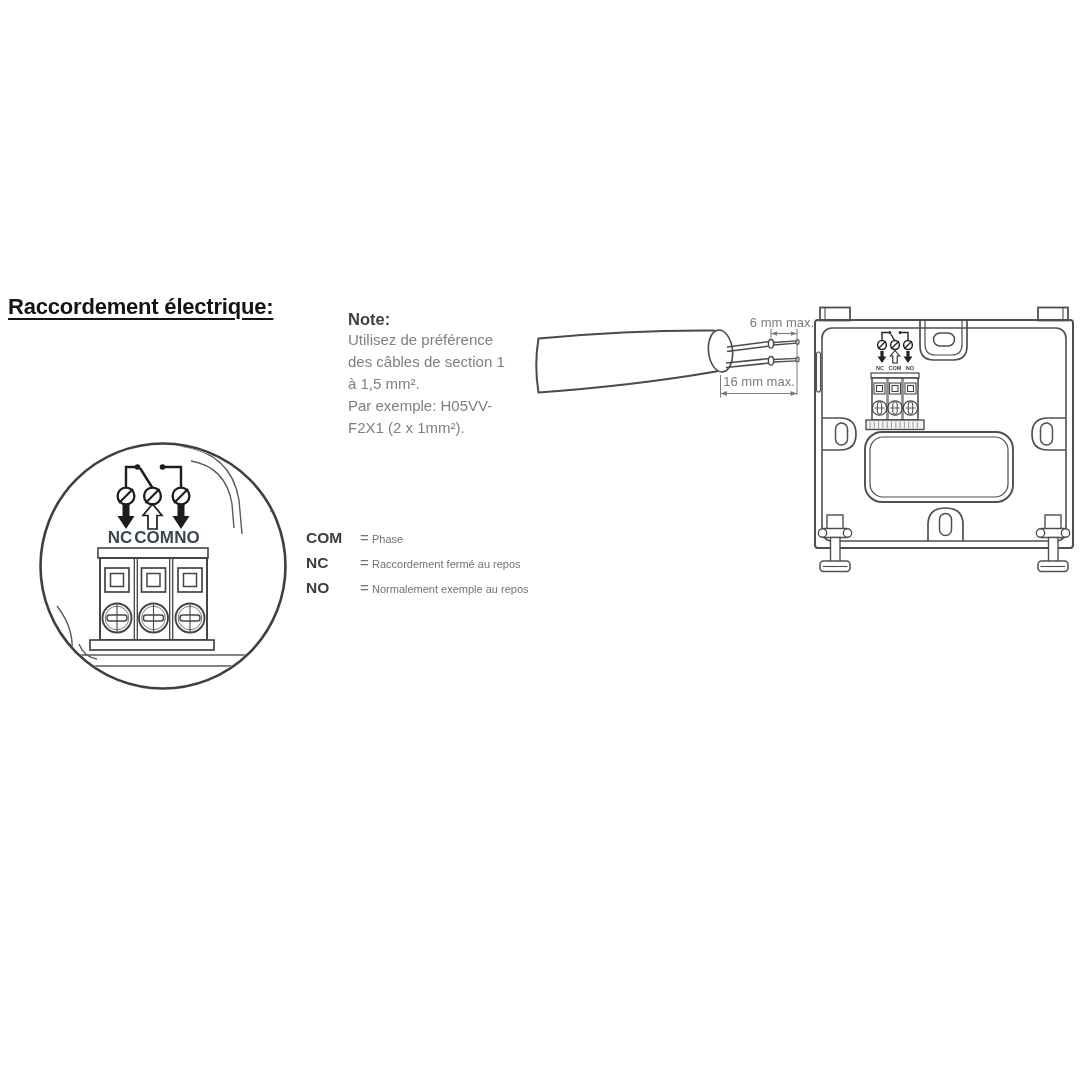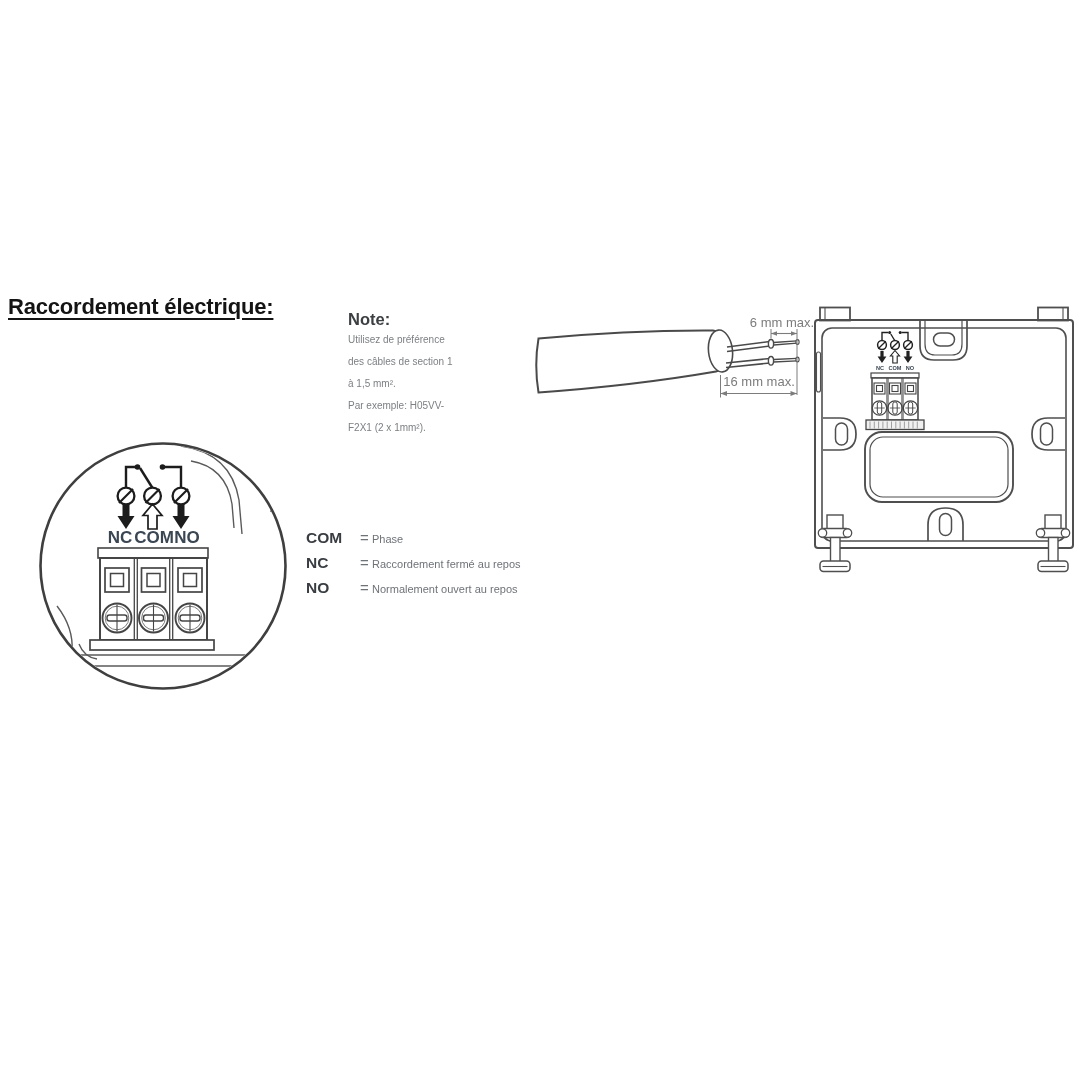--- a/index.html
+++ b/index.html
@@ -8,21 +8,21 @@
     font-family:"Liberation Sans", sans-serif; overflow:hidden;
   }
   .abs { position:absolute; }
   .title {
     left:8px; top:294px; font-size:22px; font-weight:bold; color:#141414;
     text-decoration:underline; text-decoration-thickness:2px; text-underline-offset:4px;
     letter-spacing:-0.2px;
   }
   .note { left:348px; top:310px; width:186px; }
   .note-heading { font-size:16.5px; font-weight:bold; color:#3d4043; }
-  .note-body { font-size:10px; line-height:22px; color:#7d8084; white-space:pre-line; }
+  .note-body { font-size:15px; line-height:22px; color:#7d8084; white-space:pre-line; }
   .legend { left:306px; top:529px; }
   .legend-row { display:flex; align-items:baseline; height:25px; }
   .legend-term { width:54px; font-size:15.5px; font-weight:bold; color:#393d42; }
   .legend-eq { width:12px; font-size:15px; color:#6e7378; }
   .legend-desc { font-size:11px; color:#6e7378; }
   svg text { font-family:"Liberation Sans", sans-serif; }
   .term-label { font-weight:bold; fill:#3b4653; }
   .dim-label { fill:#7c7c7c; }
 </style>
 </head>
@@ -48,21 +48,21 @@
       <span class="legend-desc">Phase</span>
     </div>
     <div class="legend-row">
       <span class="legend-term">NC</span>
       <span class="legend-eq">=</span>
       <span class="legend-desc">Raccordement fermé au repos</span>
     </div>
     <div class="legend-row">
       <span class="legend-term">NO</span>
       <span class="legend-eq">=</span>
-      <span class="legend-desc">Normalement ouvert au repos</span>
+      <span class="legend-desc">Normalement exemple au repos</span>
     </div>
   </div>
 
   <svg class="abs" style="left:33px; top:438px;" width="260" height="255" viewBox="0 0 260 255">
     <defs>
         <clipPath id="circClip">
           <circle cx="130" cy="128" r="121"></circle>
         </clipPath>
       </defs>
     <circle cx="130" cy="128" r="122.5" fill="#ffffff" stroke="#3f3f3f" stroke-width="2.6"></circle>

